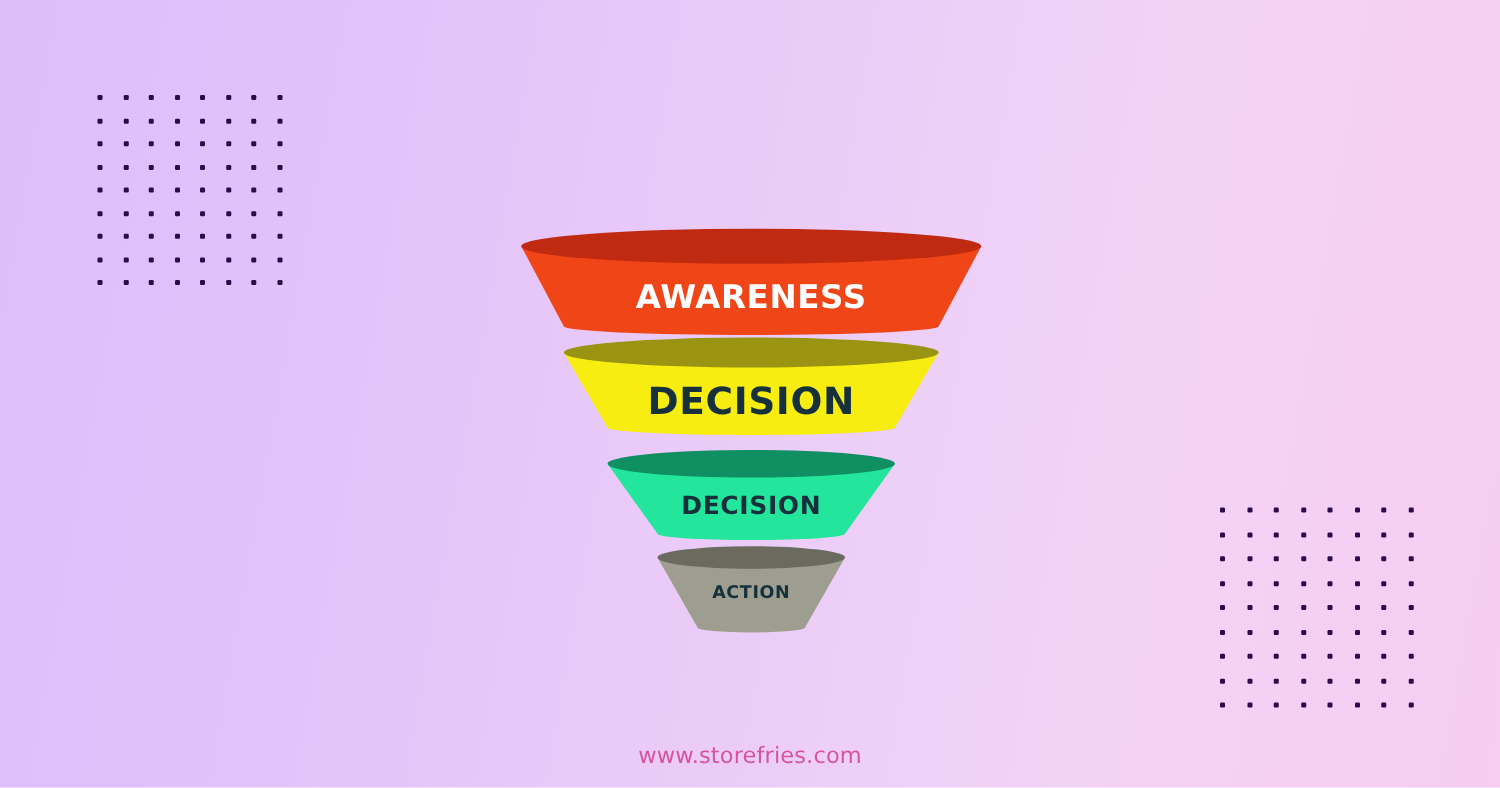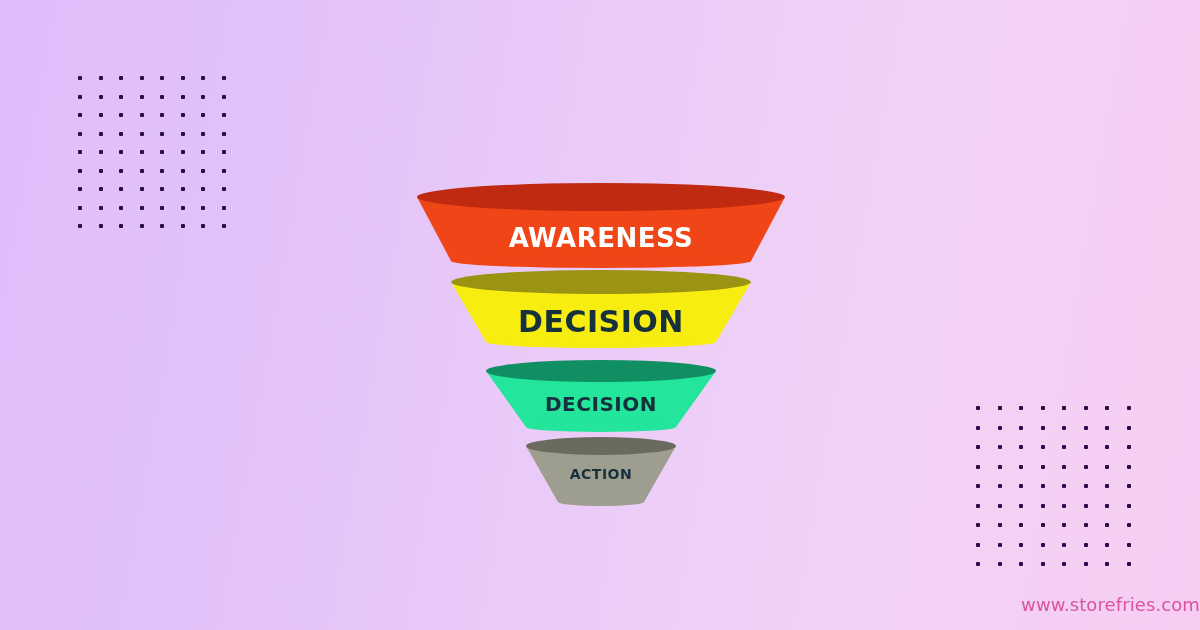--- a/index.html
+++ b/index.html
@@ -291,15 +291,15 @@
       <div class="dot" style="background: rgb(43, 11, 74);"></div>
       <div class="dot" style="background: rgb(43, 11, 74);"></div>
       <div class="dot" style="background: rgb(43, 11, 74);"></div>
       <div class="dot" style="background: rgb(43, 11, 74);"></div>
       <div class="dot" style="background: rgb(43, 11, 74);"></div>
       <div class="dot" style="background: rgb(43, 11, 74);"></div>
       <div class="dot" style="background: rgb(43, 11, 74);"></div>
       <div class="dot" style="background: rgb(43, 11, 74);"></div>
     </div>
 
-  <div id="footer-url" style="color: rgb(216, 84, 158); text-align: right;">www.storefries.com</div>
+  <div id="footer-url" style="color: rgb(216, 84, 158);">www.storefries.com</div>
 
 </div>
 
 </body></html>

